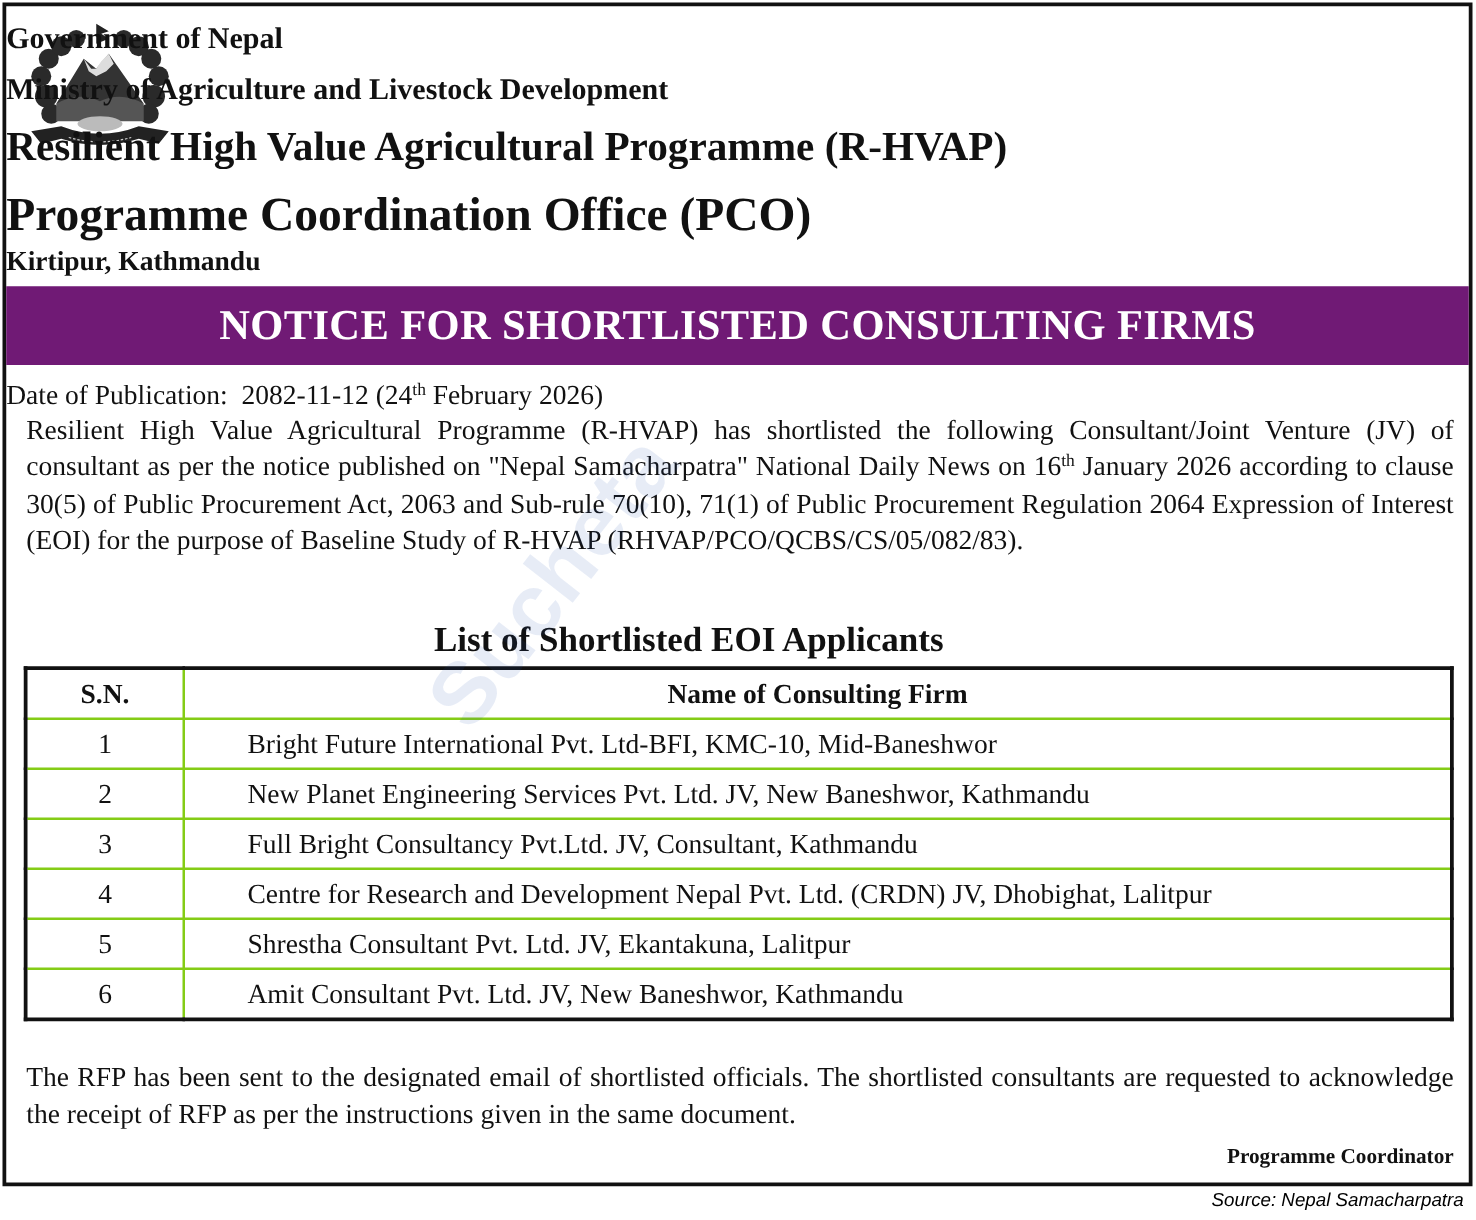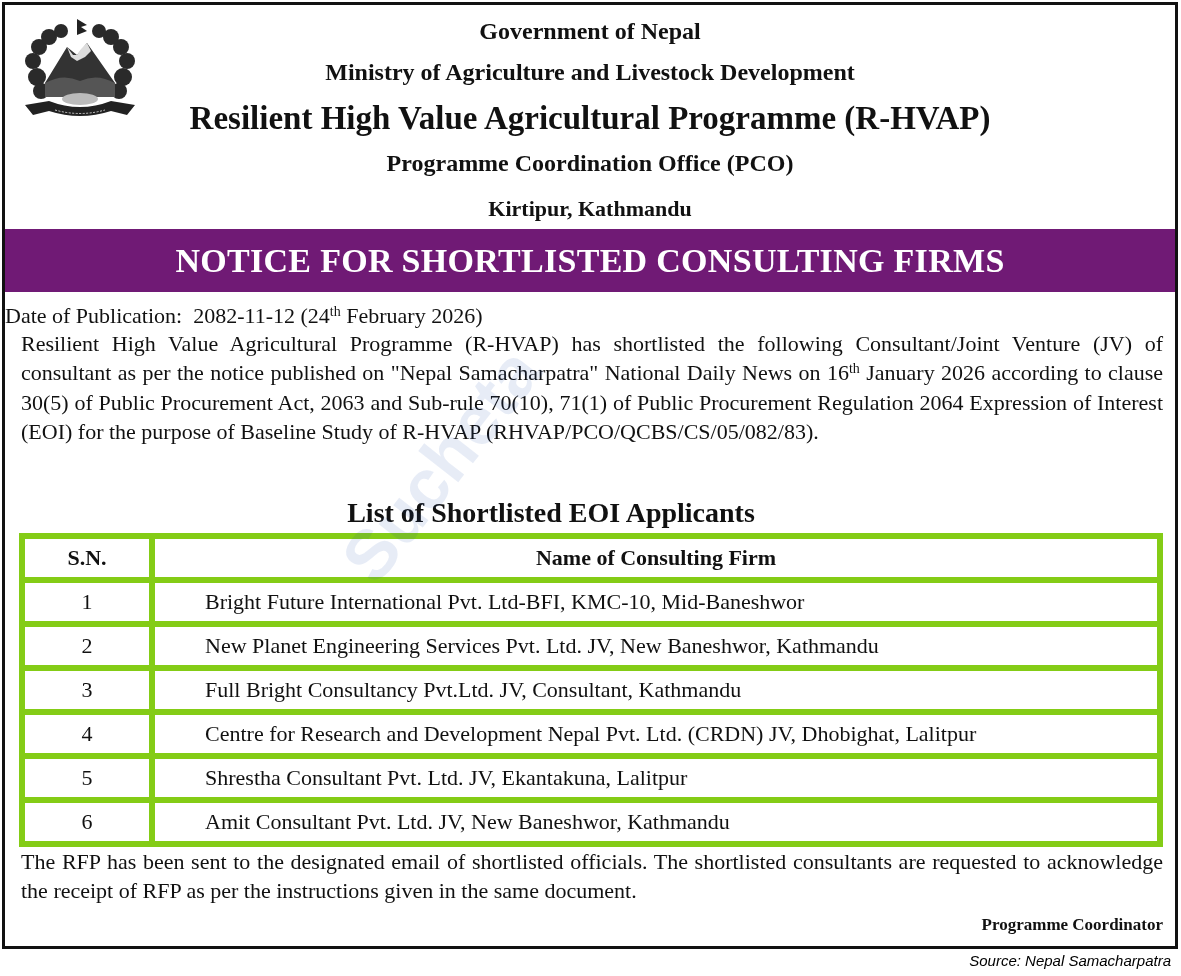--- a/index.html
+++ b/index.html
@@ -28,28 +28,28 @@
       position: absolute;
       left: 10px;
       top: 12px;
       width: 130px;
       height: 112px;
     }
     .head-line {
       position: absolute;
       left: 0;
       width: 1170px;
-      text-align: center;
+      text-align: left;
       font-weight: bold;
       white-space: nowrap;
     }
     .h-gov { top: 13px; font-size: 24px; }
     .h-min { top: 54px; font-size: 24px; }
     .h-prog { top: 95px; font-size: 33px; }
-    .h-pco { top: 145px; font-size: 24px; }
+    .h-pco { top: 145px; font-size: 38px; }
     .h-loc { top: 191px; font-size: 22px; }
 
     .banner {
       position: absolute;
       left: 0;
       top: 224px;
       width: 1170px;
       height: 63px;
       background: #701a75;
       color: #ffffff;
@@ -102,21 +102,21 @@
     table.firms {
       position: absolute;
       left: 14px;
       top: 528px;
       width: 1144px;
       border-collapse: collapse;
       border: 3px solid #111111;
       font-size: 22px;
     }
     table.firms th, table.firms td {
-      border: 6px solid #84cc16;
+      border: 2px solid #84cc16;
       height: 38px;
       padding: 0;
     }
     table.firms th {
       font-weight: bold;
       text-align: center;
     }
     table.firms td.sn {
       width: 124px;
       text-align: center;

